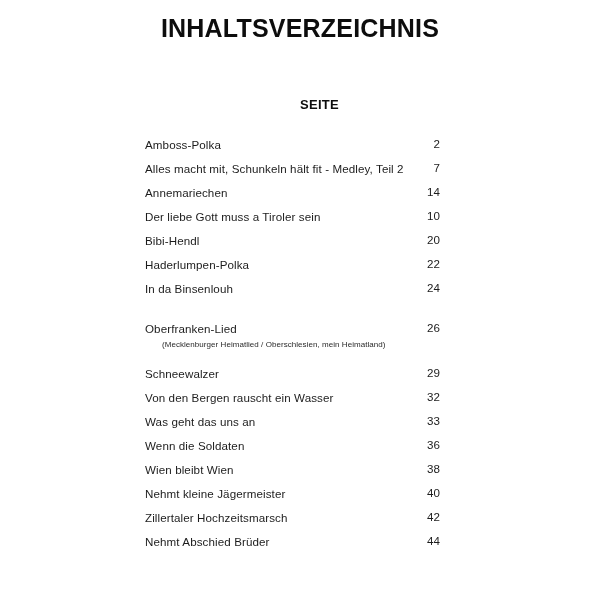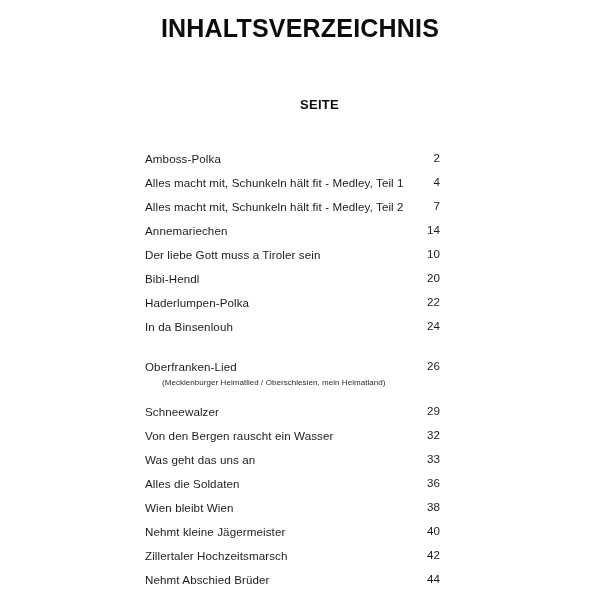--- a/index.html
+++ b/index.html
@@ -47,21 +47,21 @@
     text-align: left;
     font-size: 13px;
     font-weight: bold;
     letter-spacing: 0.3px;
     color: #0d0d0d;
   }
 
   
   .toc-list {
     position: absolute;
-    top: 146px;
+    top: 132px;
     left: 145px;
     width: 295px;
   }
 
   .toc-row {
     position: relative;
     height: 24px;
     line-height: 24px;
     white-space: nowrap;
   }
@@ -107,33 +107,32 @@
 <body>
 
 <div class="page">
 
   <div class="toc-title">INHALTSVERZEICHNIS</div>
 
   <div class="seite-heading">SEITE</div>
 
   <div class="toc-list">
       <div class="toc-row"><span class="entry-title">Amboss-Polka</span><span class="entry-page">2</span></div>
-      <div class="toc-row"><span class="entry-title">Alles macht mit, Schunkeln hält fit - Medley, Teil 1</span><span class="entry-page">4</span></div>
       <div class="toc-row"><span class="entry-title">Alles macht mit, Schunkeln hält fit - Medley, Teil 2</span><span class="entry-page">7</span></div>
       <div class="toc-row"><span class="entry-title">Annemariechen</span><span class="entry-page">14</span></div>
       <div class="toc-row"><span class="entry-title">Der liebe Gott muss a Tiroler sein</span><span class="entry-page">10</span></div>
       <div class="toc-row"><span class="entry-title">Bibi-Hendl</span><span class="entry-page">20</span></div>
       <div class="toc-row"><span class="entry-title">Haderlumpen-Polka</span><span class="entry-page">22</span></div>
       <div class="toc-row"><span class="entry-title">In da Binsenlouh</span><span class="entry-page">24</span></div>
       <div class="toc-row has-sub"><span class="entry-title">Oberfranken-Lied</span><span class="entry-page">26</span></div>
       <div class="toc-subtitle">(Mecklenburger Heimatlied / Oberschlesien, mein Heimatland)</div>
       <div class="toc-gap"></div>
       <div class="toc-row"><span class="entry-title">Schneewalzer</span><span class="entry-page">29</span></div>
       <div class="toc-row"><span class="entry-title">Von den Bergen rauscht ein Wasser</span><span class="entry-page">32</span></div>
       <div class="toc-row"><span class="entry-title">Was geht das uns an</span><span class="entry-page">33</span></div>
-      <div class="toc-row"><span class="entry-title">Alles die Soldaten</span><span class="entry-page">36</span></div>
+      <div class="toc-row"><span class="entry-title">Wenn die Soldaten</span><span class="entry-page">36</span></div>
       <div class="toc-row"><span class="entry-title">Wien bleibt Wien</span><span class="entry-page">38</span></div>
       <div class="toc-row"><span class="entry-title">Nehmt kleine Jägermeister</span><span class="entry-page">40</span></div>
       <div class="toc-row"><span class="entry-title">Zillertaler Hochzeitsmarsch</span><span class="entry-page">42</span></div>
       <div class="toc-row"><span class="entry-title">Nehmt Abschied Brüder</span><span class="entry-page">44</span></div>
     </div>
 
 </div>
 
 </body></html>

